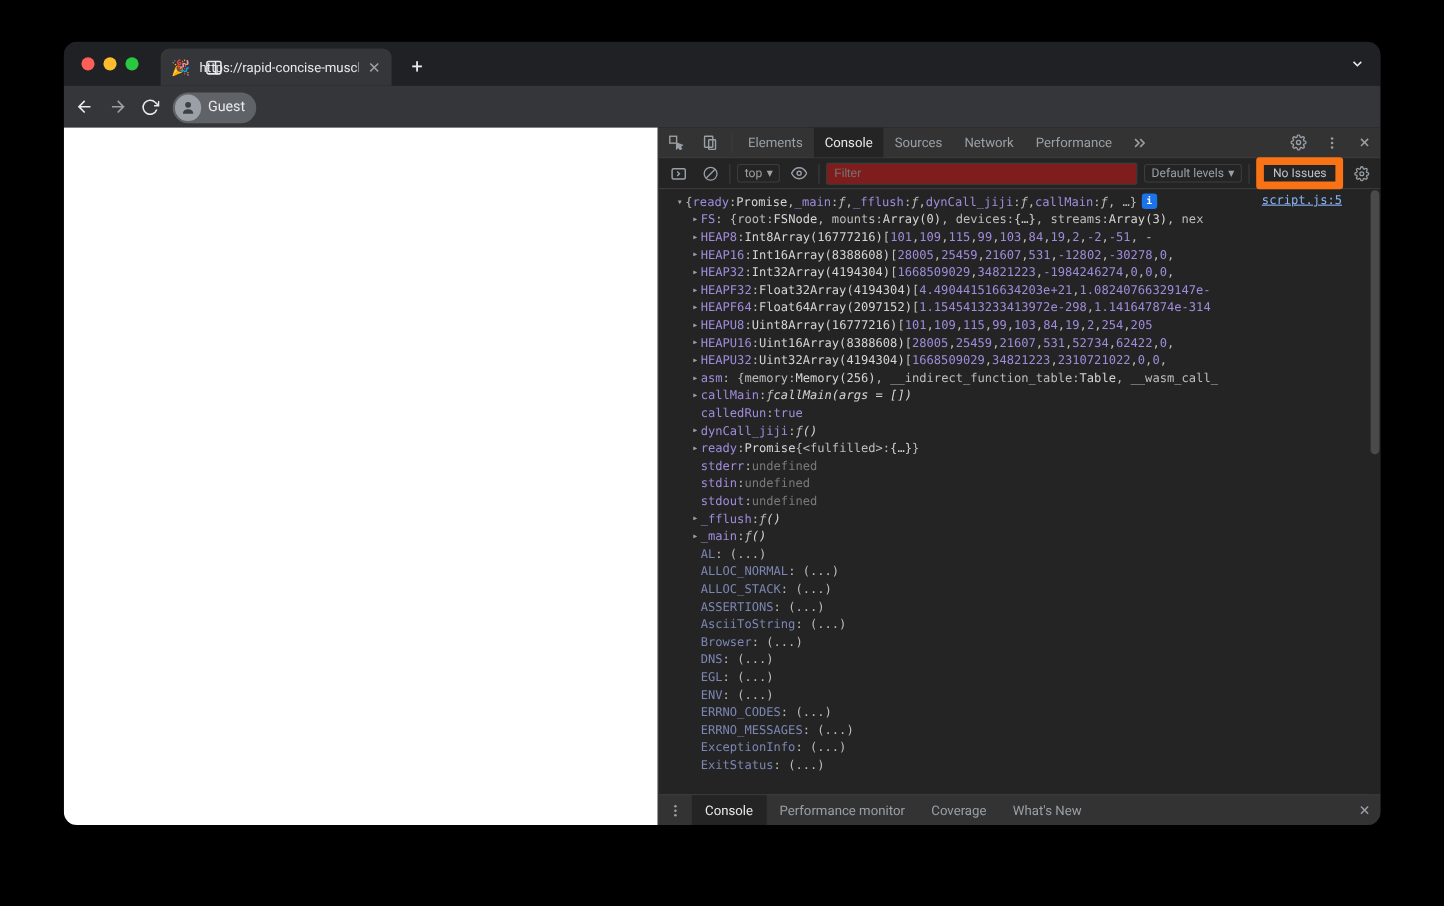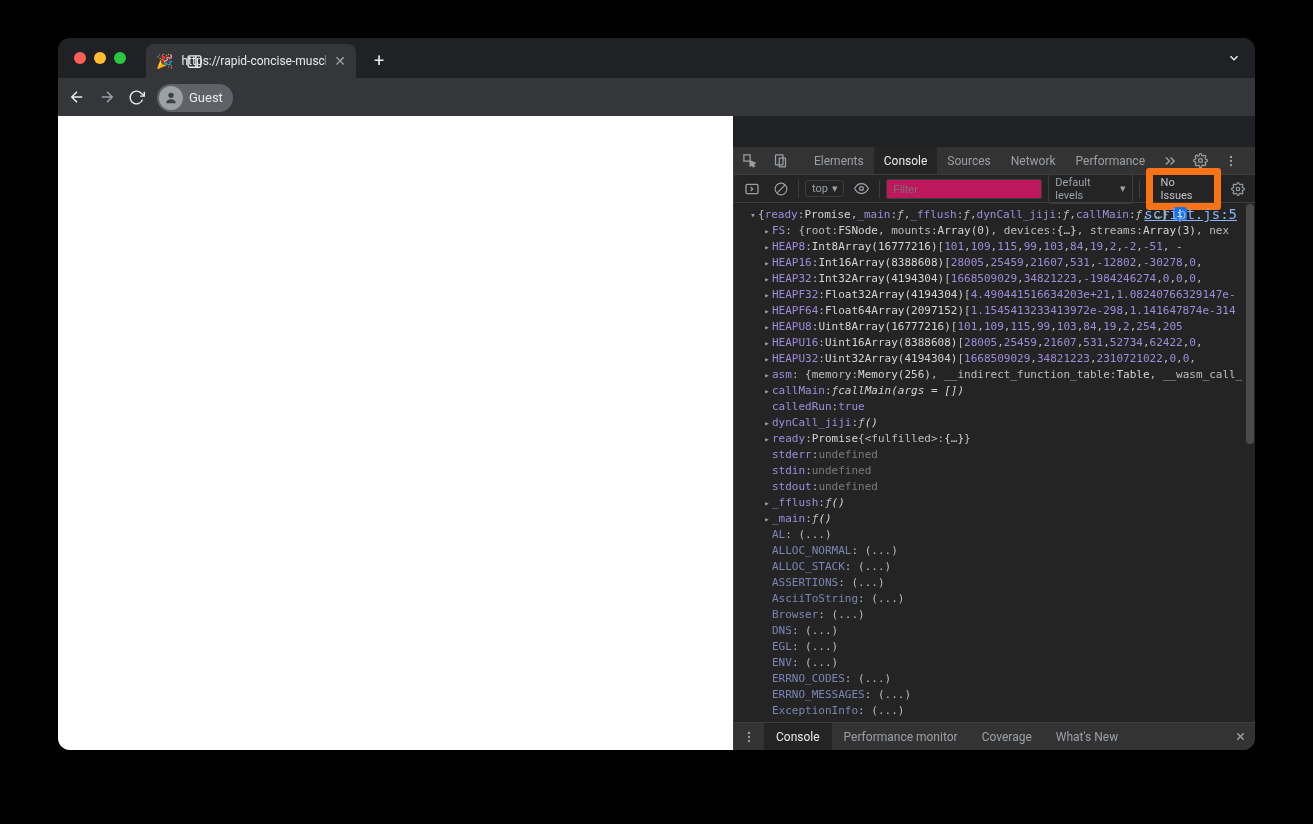--- a/index.html
+++ b/index.html
@@ -92,27 +92,26 @@
     display: flex; align-items: center; justify-content: center;
   }
   
   .content {
     flex: 1;
     display: flex;
     min-height: 0;
   }
   .page { background: #fff; flex: 1; }
   .devtools {
-    width: 522px;
+    width: 657px;
     background: #242424;
     display: flex;
     flex-direction: column;
     border-left: 1px solid #3c3c3c;
     min-height: 0;
-    margin-top: 31px;
   }
   
   .dt-tabs {
     height: 28px;
     background: #333333;
     display: flex;
     align-items: center;
     font-size: 12px;
     color: #9aa0a6;
     border-bottom: 1px solid #3c3c3c;
@@ -134,21 +133,21 @@
     border-bottom: 1px solid #3c3c3c;
   }
   .con-toolbar .sep { width: 1px; height: 18px; background: #3c3c3c; }
   .ctx-select {
     display: flex; align-items: center; gap: 4px;
     border: 1px solid #3c3c3c; border-radius: 3px;
     padding: 1px 6px; cursor: pointer;
   }
   .filter-input {
     flex: 1;
-    background: #be185d;
+    background: #7f1d1d;
     border: 1px solid #3c3c3c;
     color: #e8eaed;
     font-size: 11px;
     padding: 2px 6px;
     height: 20px;
     border-radius: 2px;
   }
   .levels-select {
     border: 1px solid #3c3c3c; border-radius: 3px;
     padding: 1px 6px; display: flex; align-items: center; gap: 4px; cursor: pointer;
@@ -168,25 +167,25 @@
     flex: 1;
     font-family: Menlo, Consolas, monospace;
     font-size: 11px;
     line-height: 16px;
     padding: 4px 0 4px 4px;
     color: #d4d4d4;
     overflow: hidden;
   }
   .src-link {
     position: absolute;
-    right: 18px;
+    right: 35px;
     top: 3px;
     color: #8ab4f8;
     font-family: Menlo, Consolas, monospace;
-    font-size: 14px;
+    font-size: 11px;
     text-decoration: underline;
     cursor: pointer;
   }
   .row { display: flex; align-items: flex-start; white-space: nowrap; }
   .arrow {
     width: 10px; color: #9aa0a6; cursor: pointer;
     display: inline-flex; justify-content: center; user-select: none;
     font-size: 9px; line-height: 16px;
   }
   .indent1 { padding-left: 10px; }

